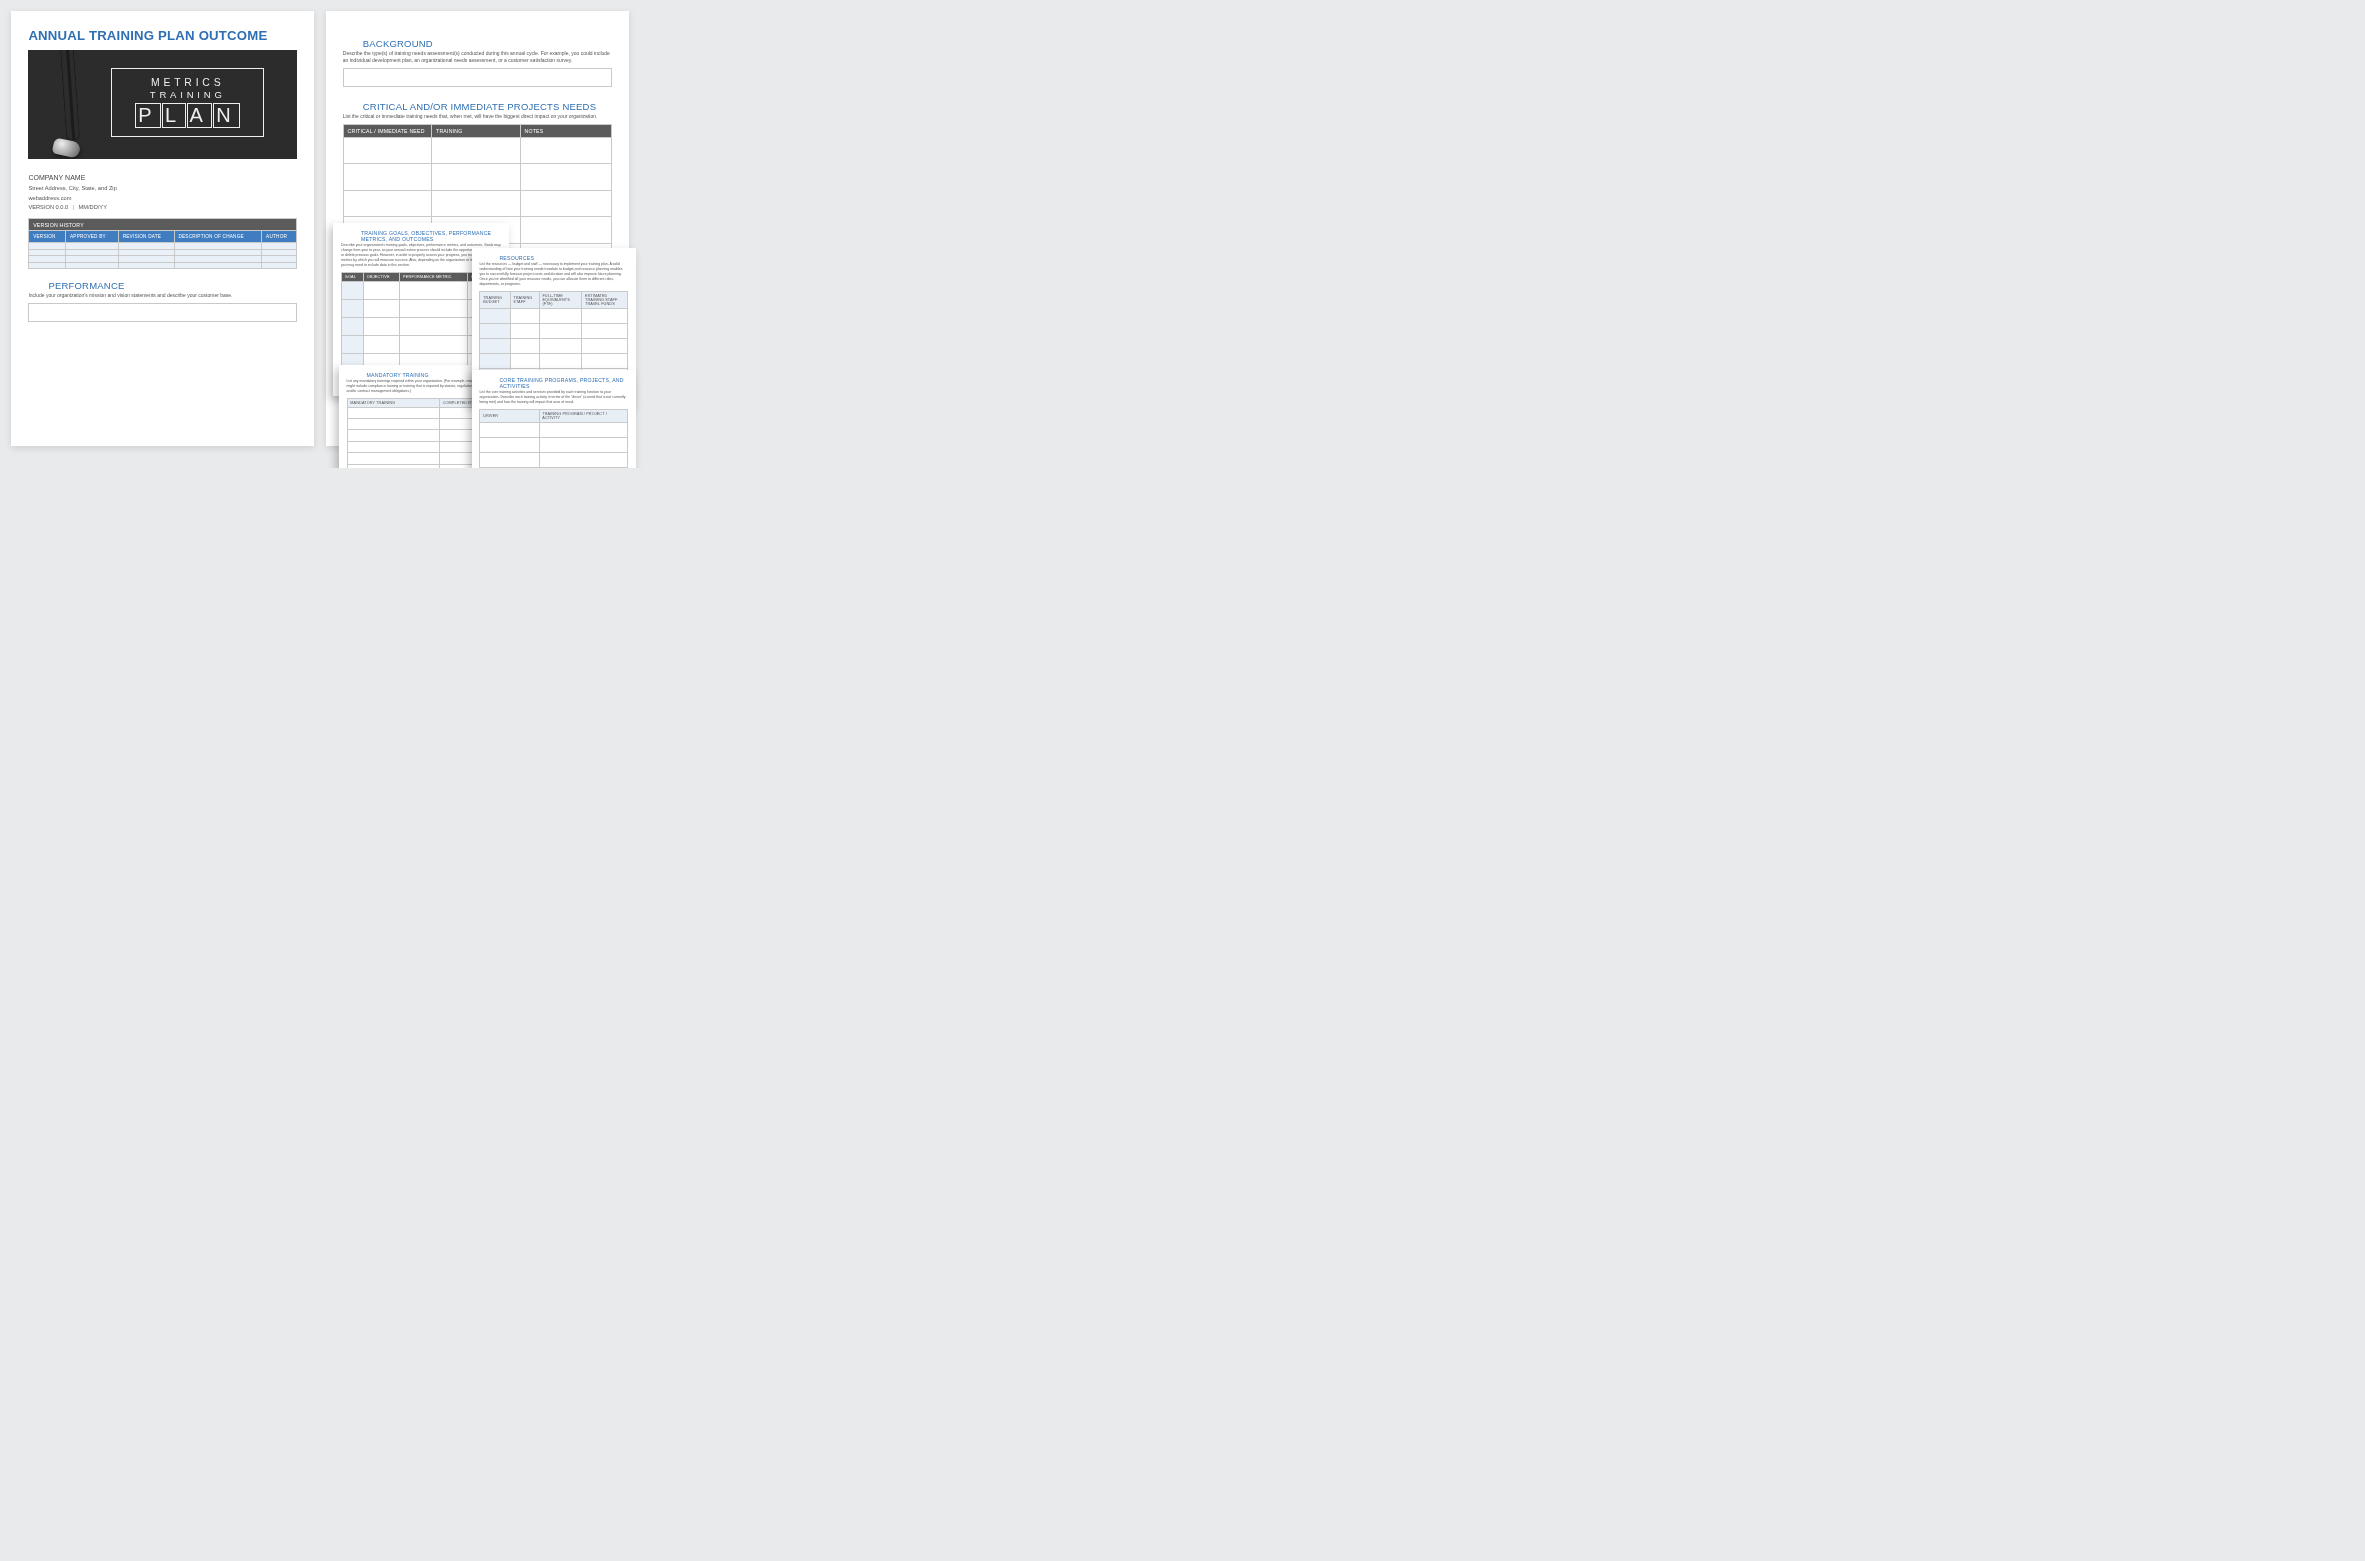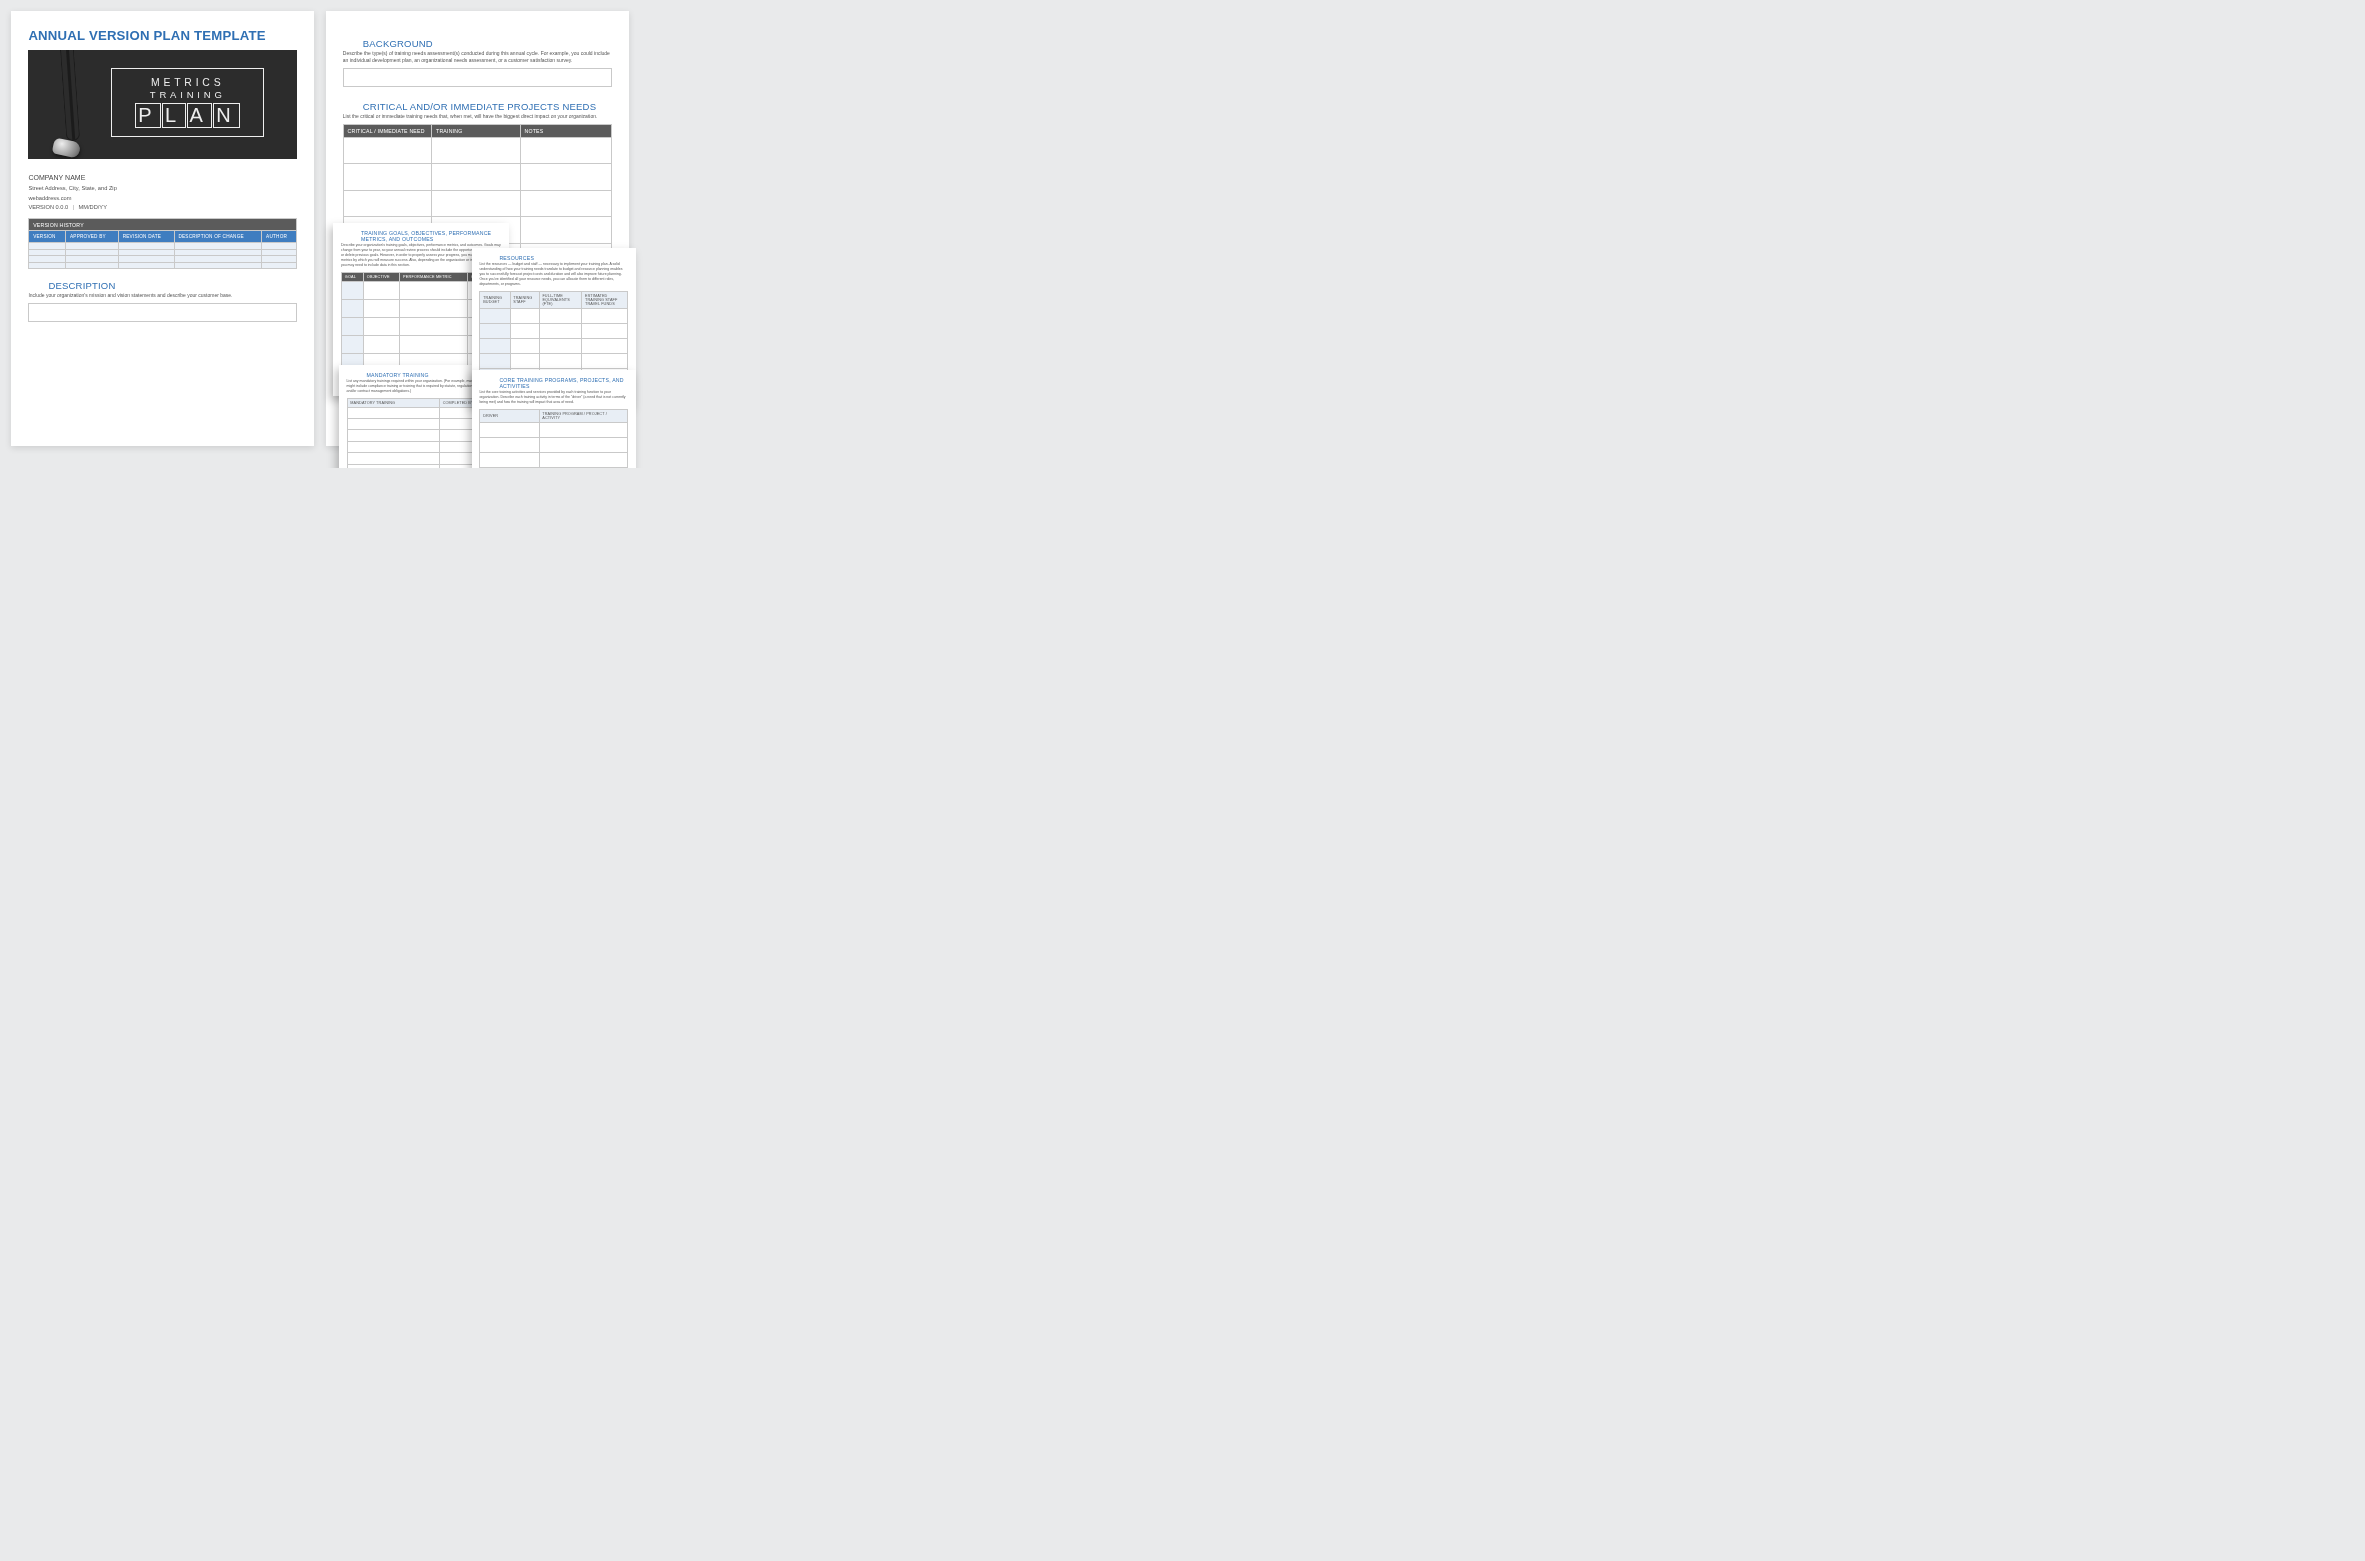--- a/index.html
+++ b/index.html
@@ -151,21 +151,21 @@
   .mini.d { left: 146px; top: 359px; width: 164px; }
 
   .firstcol-pale td:first-child { background:#eaf0f7; }
 </style>
 </head>
 <body>
 
 <div class="workspace">
 
   <div class="page">
-    <h1 class="doc-title">ANNUAL VERSION PLAN TEMPLATE</h1>
+    <h1 class="doc-title">ANNUAL TRAINING PLAN OUTCOME</h1>
 
     <div class="hero">
       <div class="lanyard"></div>
       <div class="whistle"></div>
       <div class="title-box">
         <div class="l1">METRICS</div>
         <div class="l2">TRAINING</div>
         <div class="l3"><span>P</span><span>L</span><span>A</span><span>N</span></div>
       </div>
     </div>
@@ -217,21 +217,21 @@
       <tr>
             <td class="pale"></td>
             <td class="pale"></td>
             <td class="pale"></td>
             <td class="pale"></td>
             <td class="pale"></td>
           </tr>
     </tbody>
       </table>
 
-    <h2 class="section">DESCRIPTION</h2>
+    <h2 class="section">PERFORMANCE</h2>
     <p class="section-desc">Include your organization's mission and vision statements and describe your customer base.</p>
     <div class="inputbox"></div>
   </div>
 
   <div class="col2">
 
     <div class="page">
       <h2 class="section" style="margin-top:9.5px">BACKGROUND</h2>
       <p class="section-desc">Describe the type(s) of training needs assessment(s) conducted during this annual cycle. For example, you could include an individual development plan, an organizational needs assessment, or a customer satisfaction survey.</p>
       <div class="inputbox"></div>

